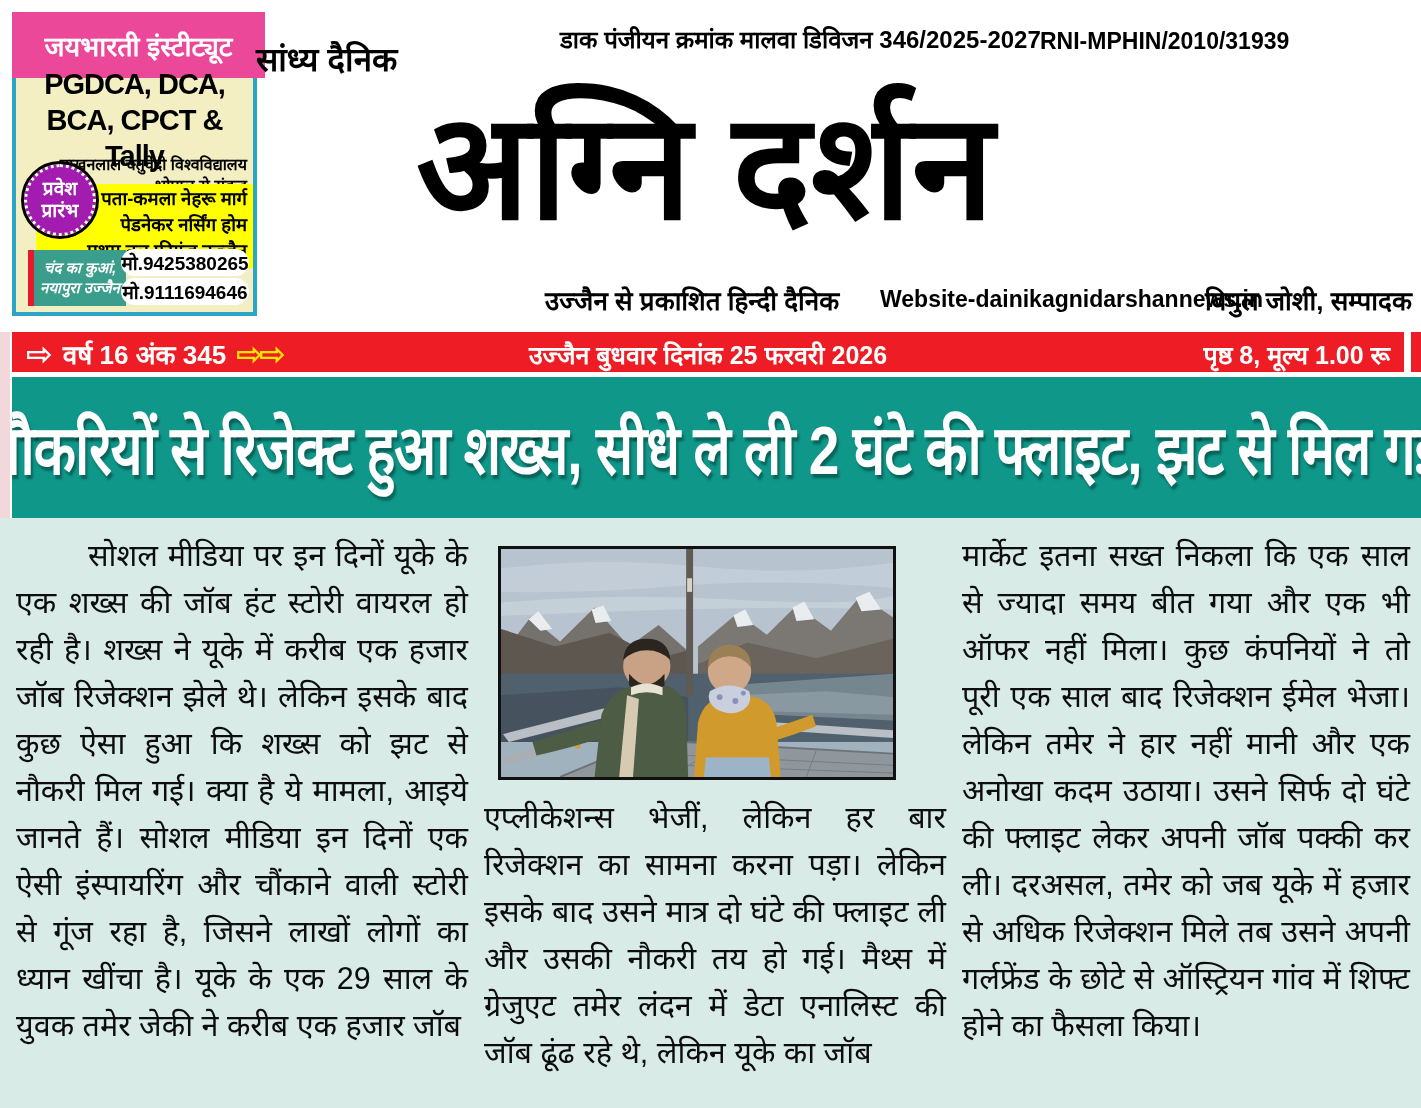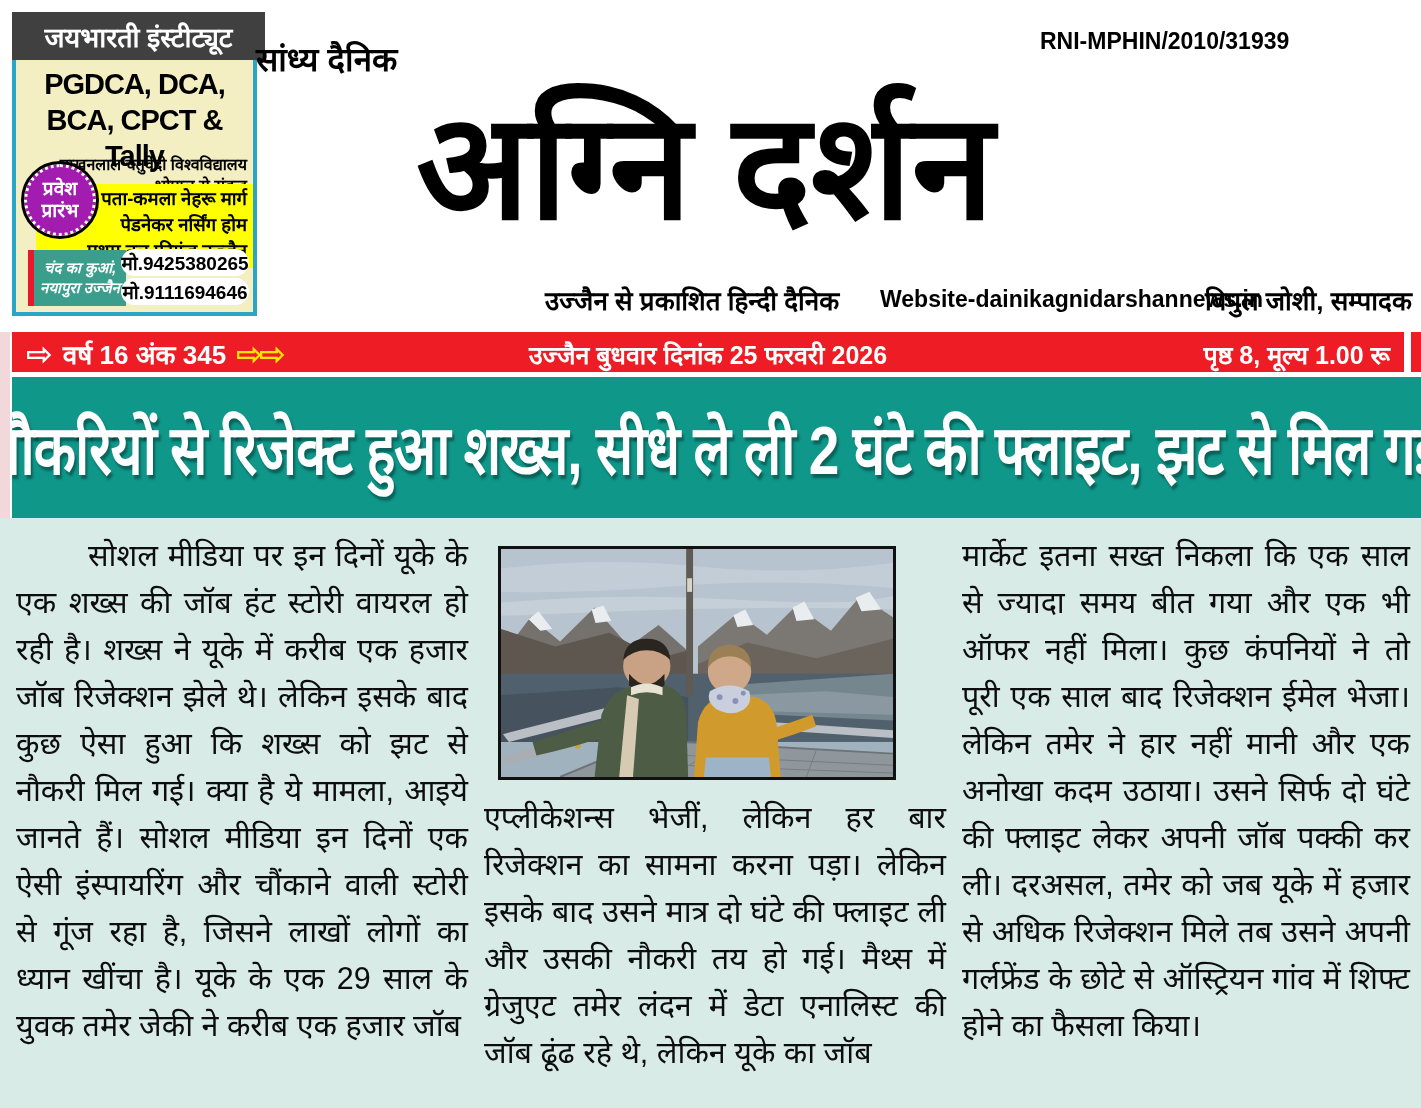--- a/index.html
+++ b/index.html
@@ -10,22 +10,22 @@
     font-family:"Liberation Sans","DejaVu Sans",sans-serif;
     color:#000;
   }
 
   
   .ad-box {
     position:absolute; left:12px; top:14px; width:245px; height:302px;
     background:#f3efc3; border:4px solid #2ba4c5;
   }
   .ad-title {
-    position:absolute; left:-4px; top:-6px; width:253px; height:48px;
-    background:#404040; color:#fff; font-weight:bold; font-size:27px;
+    position:absolute; left:-4px; top:-6px; width:253px; height:66px;
+    background:#ec4899; color:#fff; font-weight:bold; font-size:27px;
     display:flex; align-items:center; justify-content:center; white-space:nowrap;
   }
   .ad-courses { position:absolute; top:48px; left:0; width:100%; text-align:center;
     font-weight:bold; font-size:29px; line-height:36px; color:#000; letter-spacing:-1px;}
   .ad-affil { position:absolute; top:136px; right:6px; text-align:right;
     font-weight:bold; font-size:16px; line-height:21px; }
   .ad-address {
     position:absolute; top:166px; left:20px; right:0; background:#ffff00;
     text-align:right; font-weight:bold; font-size:18.5px; line-height:26px;
     padding:2px 6px 4px 0;
@@ -144,20 +144,21 @@
       <div class="ad-loc">
         <div>चंद का कुआं,</div>
         <div>नयापुरा उज्जैन</div>
       </div>
       <div class="phone-pill phone-1">मो.9425380265</div>
       <div class="phone-pill phone-2">मो.9111694646</div>
     </div>
   </div>
 
   <div class="edition-type">सांध्य दैनिक</div>
+  <div class="postal-reg">डाक पंजीयन क्रमांक मालवा डिविजन 346/2025-2027</div>
   <div class="rni">RNI-MPHIN/2010/31939</div>
   <div class="masthead">अग्नि दर्शन</div>
 
   <div class="pub-row">
     <span class="pub-line">उज्जैन से प्रकाशित हिन्दी दैनिक</span>
     <span class="website">Website-dainikagnidarshannews.in</span>
     <span class="editor">विपुल जोशी, सम्पादक</span>
   </div>
 
   <div class="left-strip"></div>

